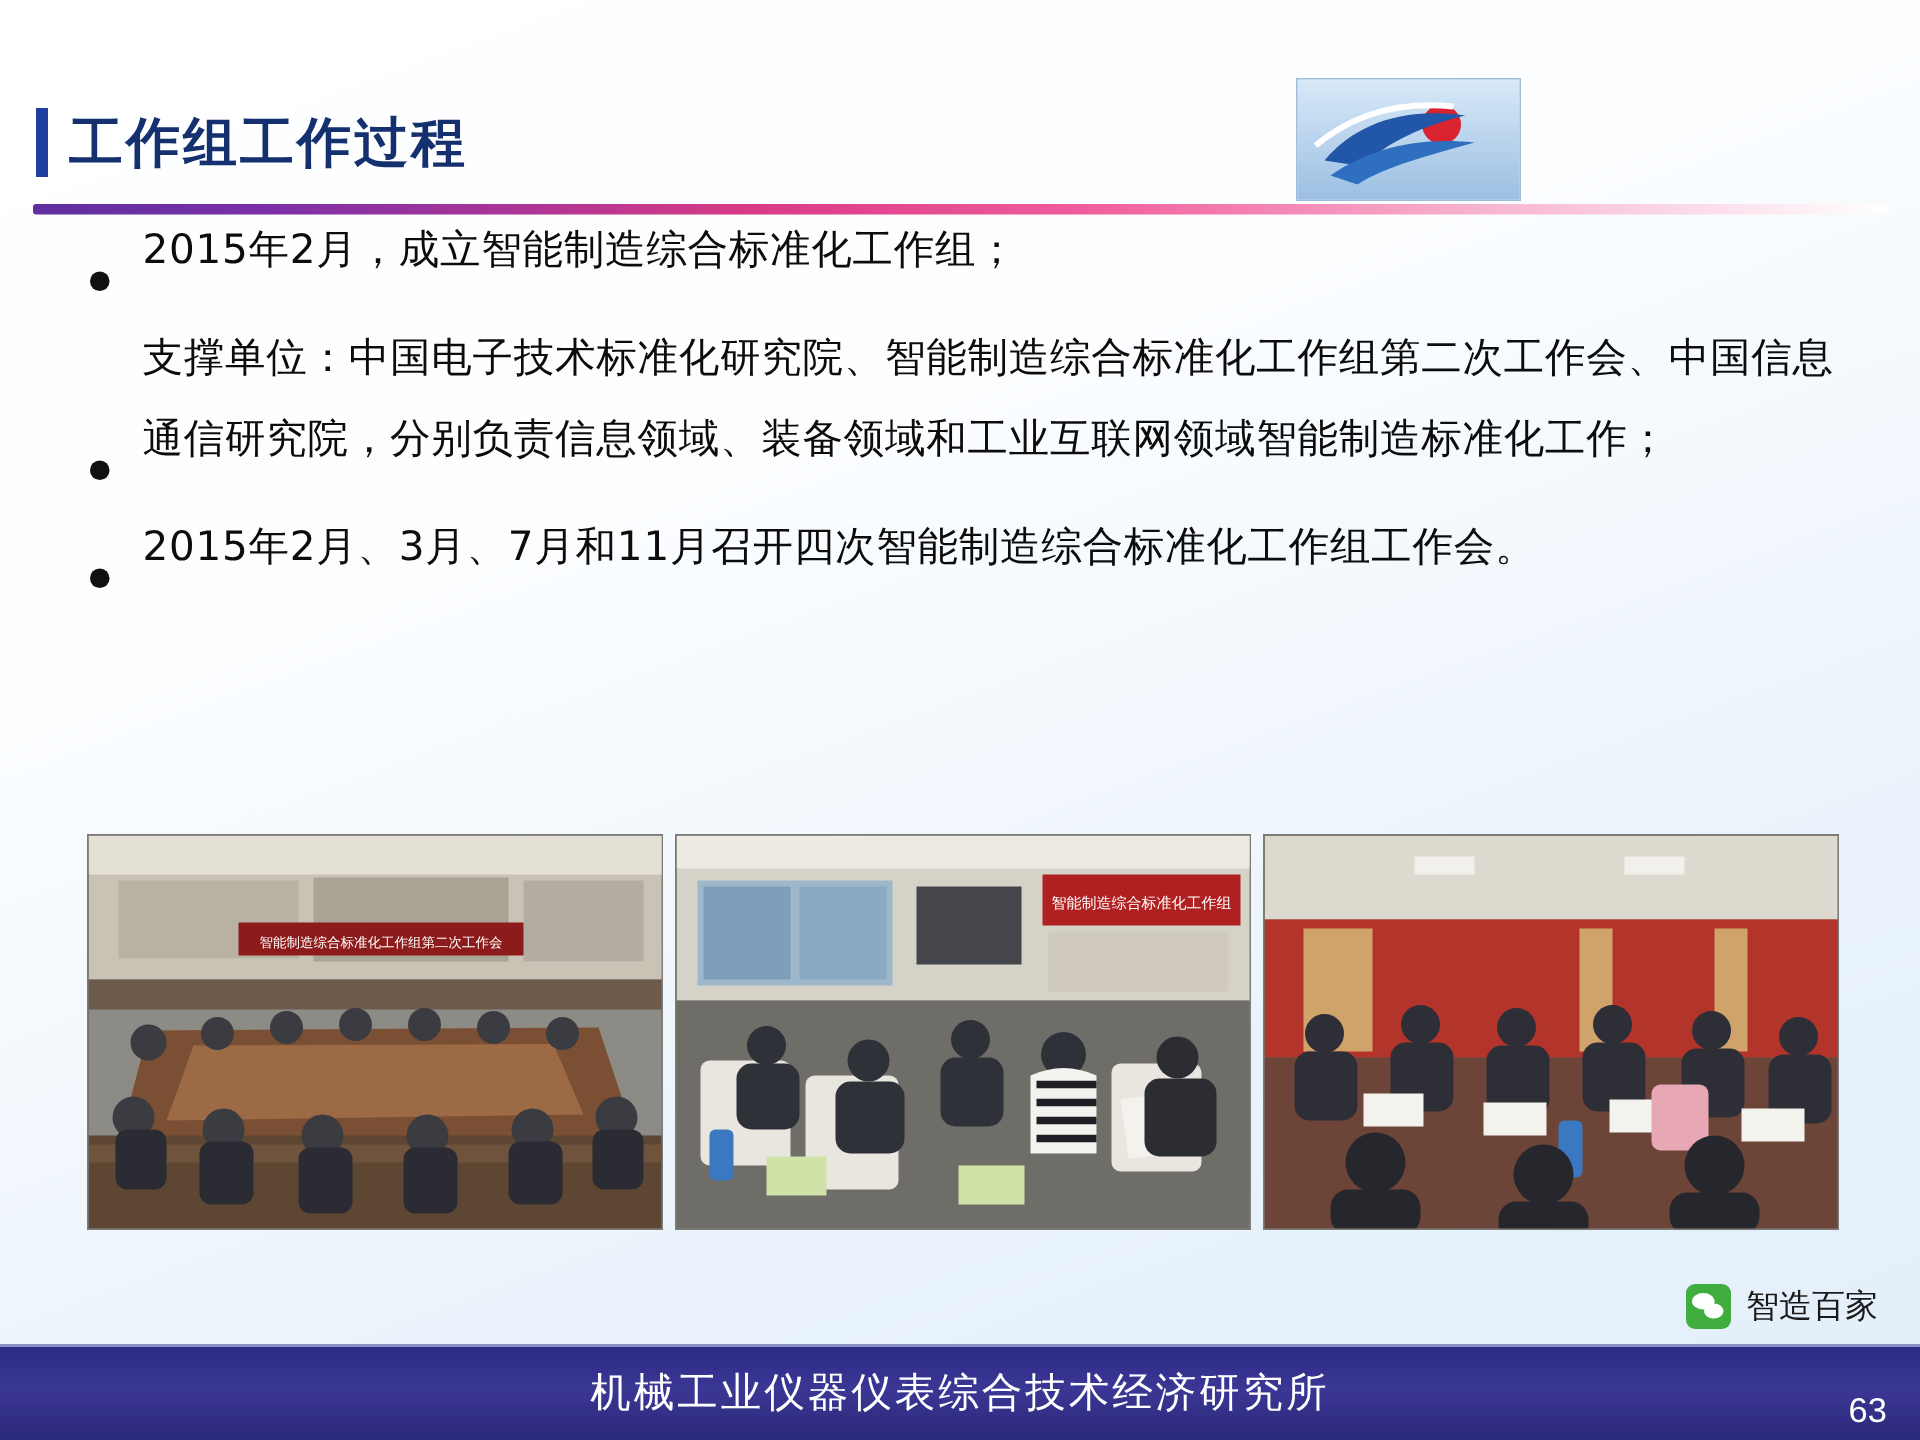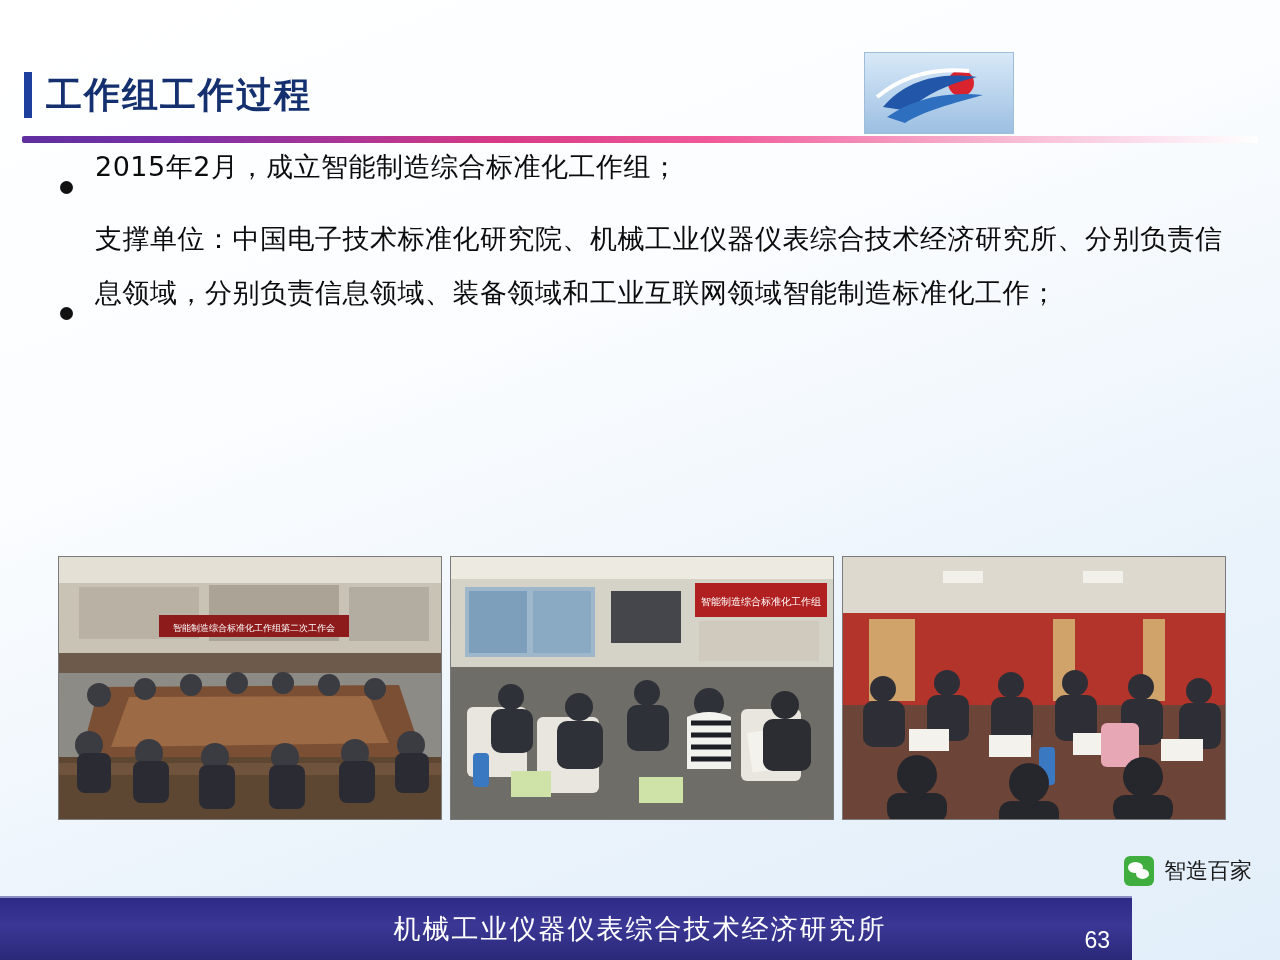--- a/index.html
+++ b/index.html
@@ -123,21 +123,21 @@
     background: #6e6a63;
     border: 1px solid #7b7b7b;
   }
   .photo svg { display: block; }
 
   
   .footer {
     position: absolute;
     left: 0;
     bottom: 0;
-    width: 1132px;
+    width: 1280px;
     height: 62px;
     background: linear-gradient(180deg, #2d2a86 0%, #3b3795 45%, #2a2878 100%);
     border-top: 2px solid #8d8ec4;
   }
   .footer-text {
     position: absolute;
     left: 0;
     top: 0;
     width: 1280px;
     height: 62px;
@@ -221,21 +221,25 @@
     </div>
   </div>
 
   <div class="content">
     <div class="bullet">
       <div class="dot"></div>
       <div class="txt">2015年2月，成立智能制造综合标准化工作组；</div>
     </div>
     <div class="bullet">
       <div class="dot"></div>
-      <div class="txt">支撑单位：中国电子技术标准化研究院、机械工业仪器仪表综合技术经济研究所、分别负责信息领域，分别负责信息领域、装备领域和工业互联网领域智能制造标准化工作；</div>
+      <div class="txt">支撑单位：中国电子技术标准化研究院、智能制造综合标准化工作组第二次工作会、中国信息通信研究院，分别负责信息领域、装备领域和工业互联网领域智能制造标准化工作；</div>
+    </div>
+    <div class="bullet">
+      <div class="dot"></div>
+      <div class="txt">2015年2月、3月、7月和11月召开四次智能制造综合标准化工作组工作会。</div>
     </div>
   </div>
 
   <div class="photos">
 
     <div class="photo">
       <svg width="384" height="262" viewBox="0 0 384 262" aria-hidden="true">
         <rect x="0" y="0" width="384" height="262" fill="#8d8b86"></rect>
         <rect x="0" y="0" width="384" height="96" fill="#c9c3b6"></rect>
         <rect x="0" y="0" width="384" height="26" fill="#e4e0d6"></rect>

